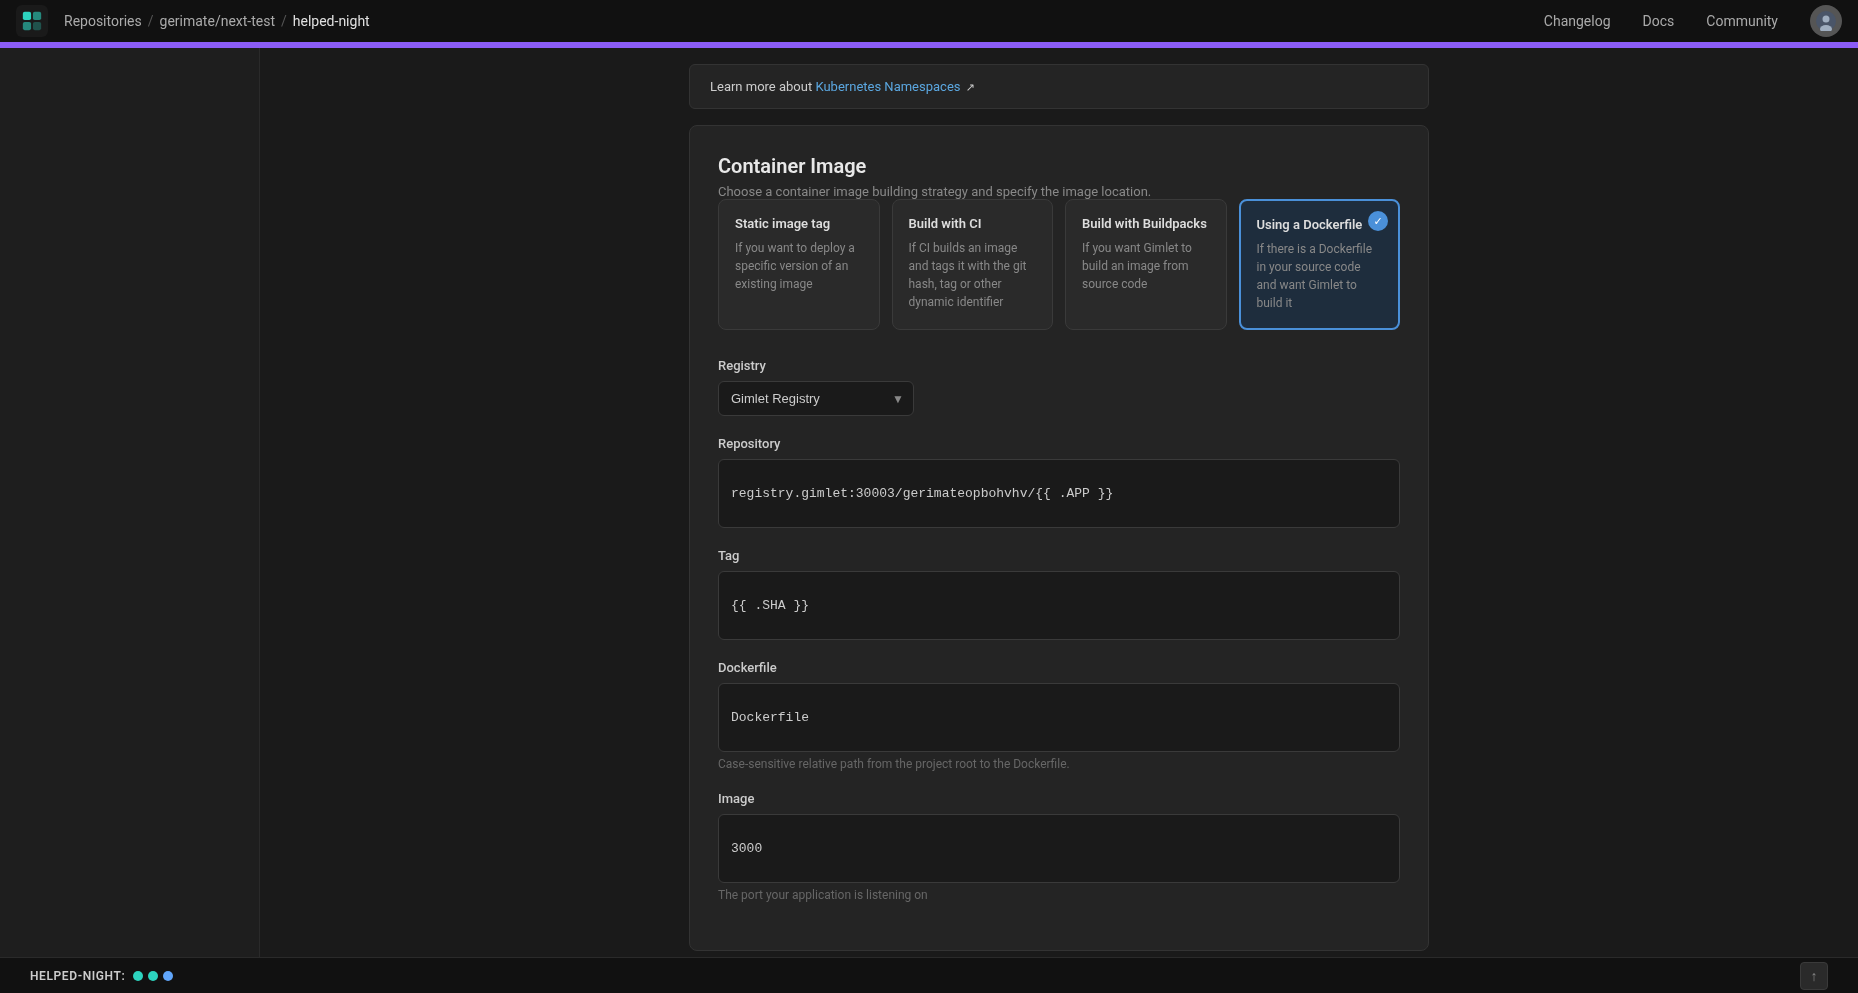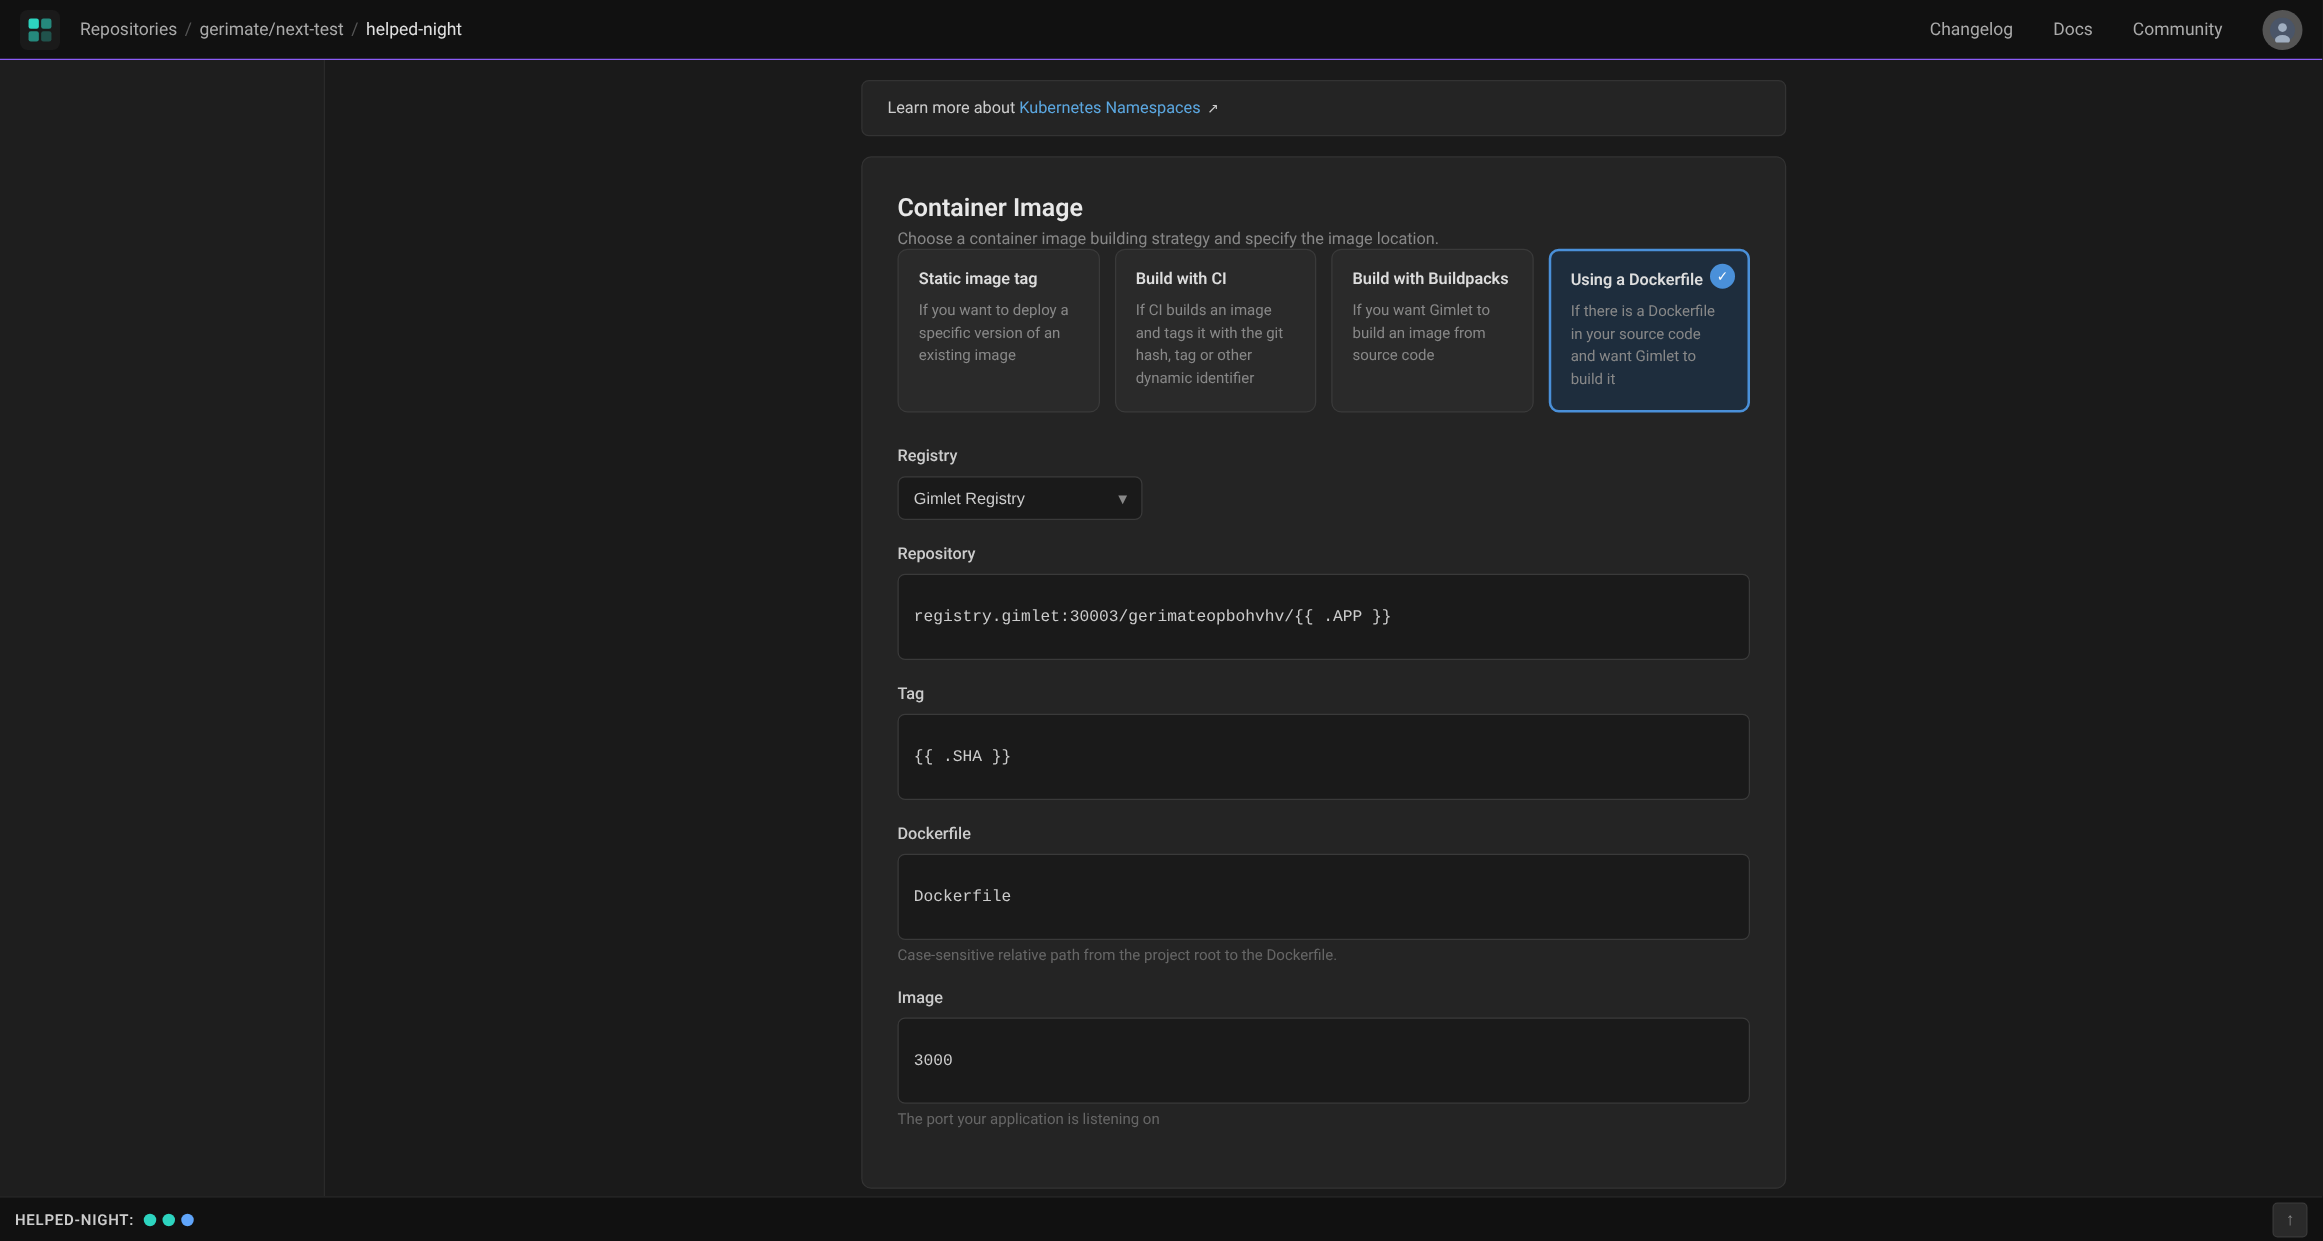--- a/index.html
+++ b/index.html
@@ -9,21 +9,21 @@
       font-family: -apple-system, BlinkMacSystemFont, 'Segoe UI', Roboto, sans-serif;
       font-size: 14px;
       min-height: 993px;
       display: flex;
       flex-direction: column;
     }
 
     
     .topnav {
       background: #111;
-      border-bottom: 1px solid #8b5cf6;
+      border-bottom: 6px solid #8b5cf6;
       display: flex;
       align-items: center;
       padding: 0 16px;
       height: 48px;
       flex-shrink: 0;
     }
     .topnav-logo {
       width: 32px;
       height: 32px;
       background: #1a1a1a;
@@ -242,21 +242,21 @@
     .status-bar {
       position: fixed;
       bottom: 0;
       left: 0;
       right: 0;
       height: 36px;
       background: #111;
       border-top: 1px solid #2a2a2a;
       display: flex;
       align-items: center;
-      padding: 0 12px;
+      padding: 0 30px;
       z-index: 100;
     }
     .status-label {
       font-size: 12px;
       font-weight: 600;
       color: #ccc;
       letter-spacing: 0.05em;
       text-transform: uppercase;
     }
     .status-dots {

